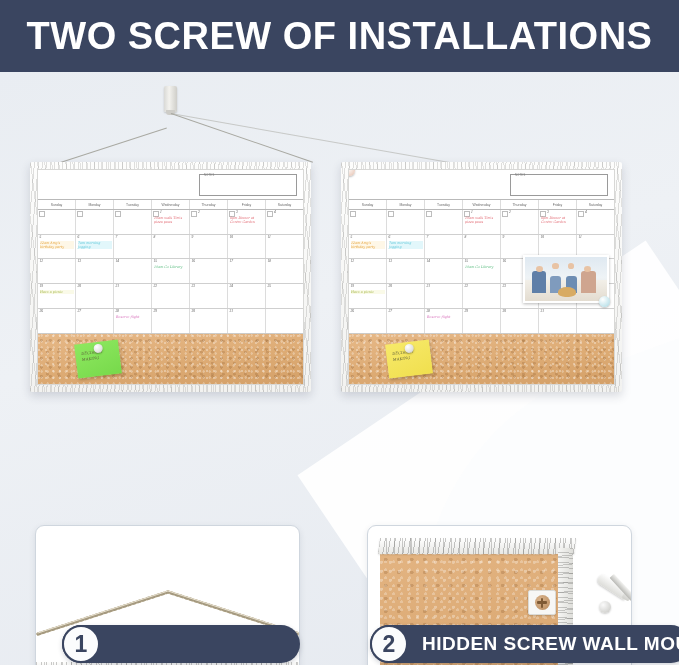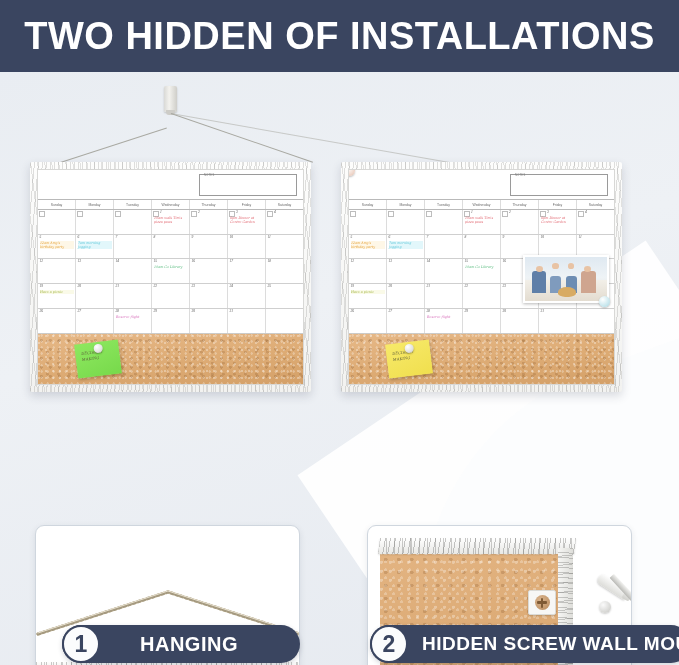--- a/index.html
+++ b/index.html
@@ -331,21 +331,21 @@
     color:#ffffff; font-size:20px; font-weight:bold;
     letter-spacing:.5px; white-space:nowrap;
   }
   .badge-1 .badge-label { margin-left:78px; }
   .badge-2 .badge-label { margin-left:52px; font-size:19px; }
 </style>
 </head>
 <body>
 
 <div class="header">
-  <div class="header-title">TWO HIDDEN OF INSTALLATIONS</div>
+  <div class="header-title">TWO SCREW OF INSTALLATIONS</div>
 </div>
 
 <div class="stage">
 
   <div class="swoosh"></div>
   <div class="swoosh2"></div>
 
   <div class="nail"></div>
   <div class="string l"></div>
   <div class="string r"></div>
@@ -712,21 +712,20 @@
     <div class="screw"></div>
     <div class="screw-head"></div>
   </div>
 
 </div>
 
 <div class="badge badge-1">
   <div class="badge-circle">
     <span class="badge-num">1</span>
   </div>
-  <span class="badge-label">HANGING</span>
 </div>
 
 <div class="badge badge-2">
   <div class="badge-circle">
     <span class="badge-num">2</span>
   </div>
   <span class="badge-label">HIDDEN SCREW WALL MOUNT</span>
 </div>
 
 </body></html>

